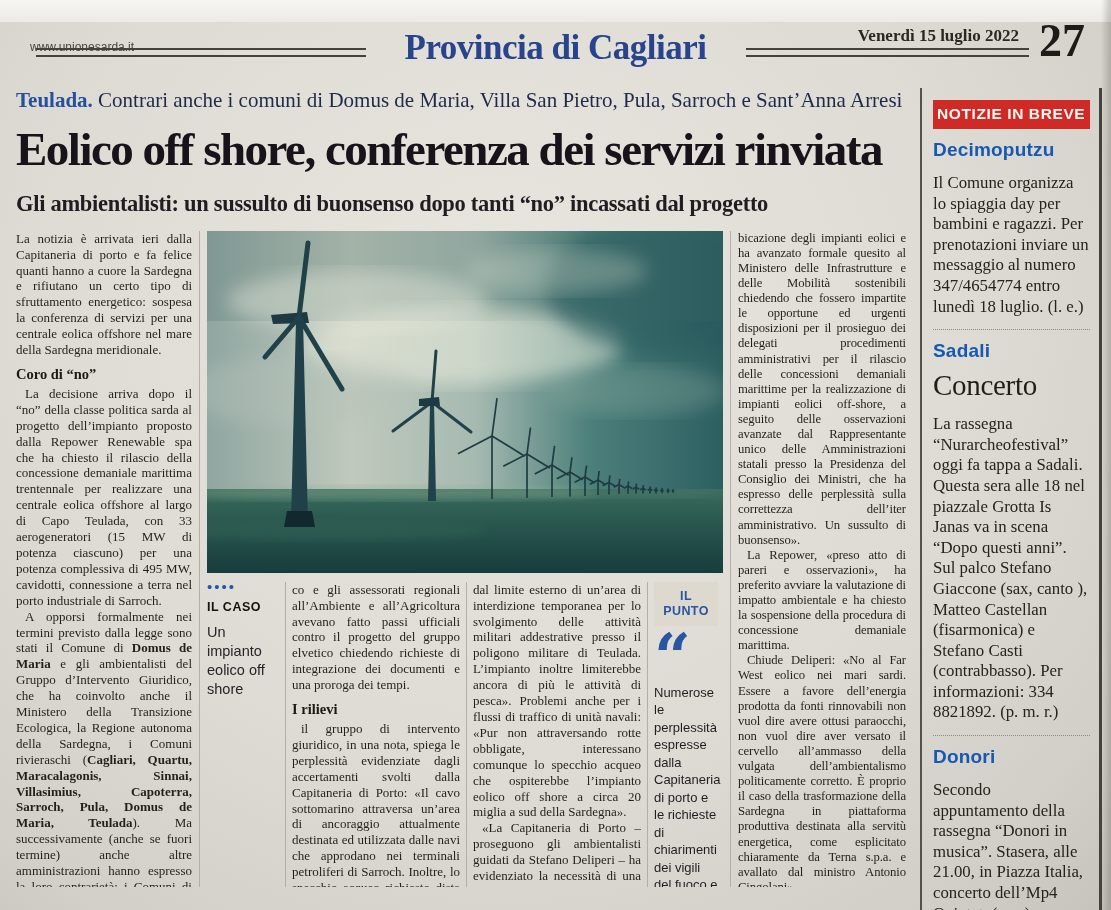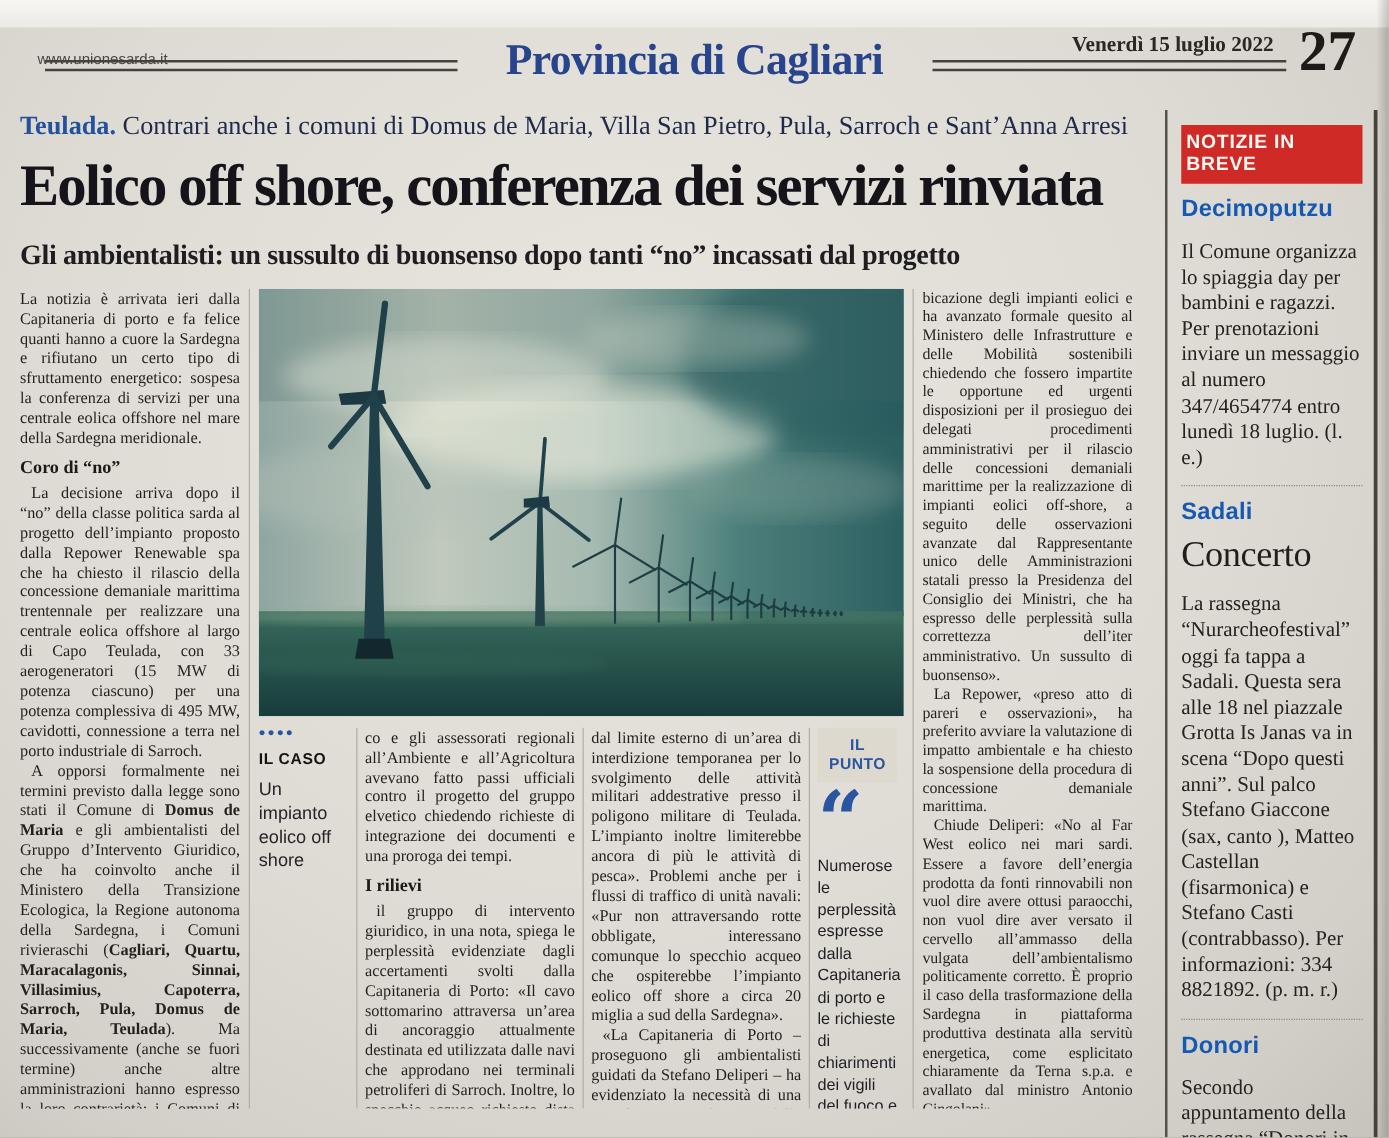--- a/index.html
+++ b/index.html
@@ -24,21 +24,21 @@
     position:absolute;left:50%;top:6px;transform:translateX(-50%);
     font-size:35px;font-weight:bold;color:#27448c;letter-spacing:-.5px;white-space:nowrap;
   }
   .dbl-rule{height:5px;border-top:2px solid #45423d;border-bottom:2px solid #45423d;}
   .rule-left{position:absolute;left:36px;right:calc(50% + 190px);top:26px;}
   .rule-right{position:absolute;left:calc(50% + 190px);right:82px;top:26px;}
   .edition-date{position:absolute;right:92px;top:4px;font-size:17px;font-weight:bold;color:#2a2724;}
   .page-number{position:absolute;right:26px;top:-8px;font-size:46px;font-weight:bold;color:#1d1a18;}
 
   
-  .content{position:absolute;top:88px;left:16px;right:9px;bottom:0;display:flex;gap:20px;}
+  .content{position:absolute;top:88px;left:16px;right:9px;bottom:0;display:flex;gap:8px;}
   .main{width:896px;flex:none;}
   .sidebar{flex:1;border-left:2px solid #55524c;border-right:3px solid #45423c;padding:0 9px 0 11px;box-sizing:border-box;}
 
   
   .kicker{font-size:21px;height:34px;white-space:nowrap;overflow:hidden;color:#1e2a4a;}
   .kicker .town{font-weight:bold;color:#24519c;}
   .headline{font-size:47px;font-weight:bold;line-height:1.08;letter-spacing:-1.5px;color:#16131a;white-space:nowrap;overflow:hidden;}
   .subhead{font-size:22.5px;font-weight:bold;letter-spacing:-.3px;color:#201d22;margin-top:16px;white-space:nowrap;overflow:hidden;}
 
   

